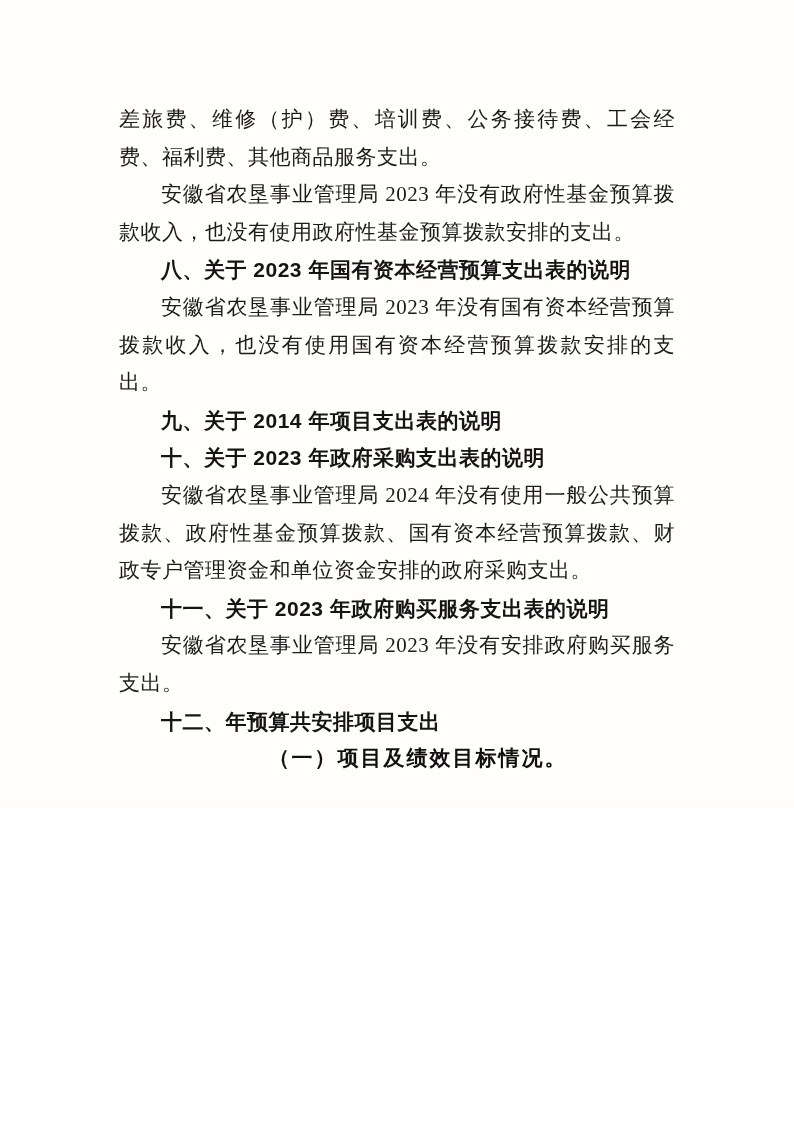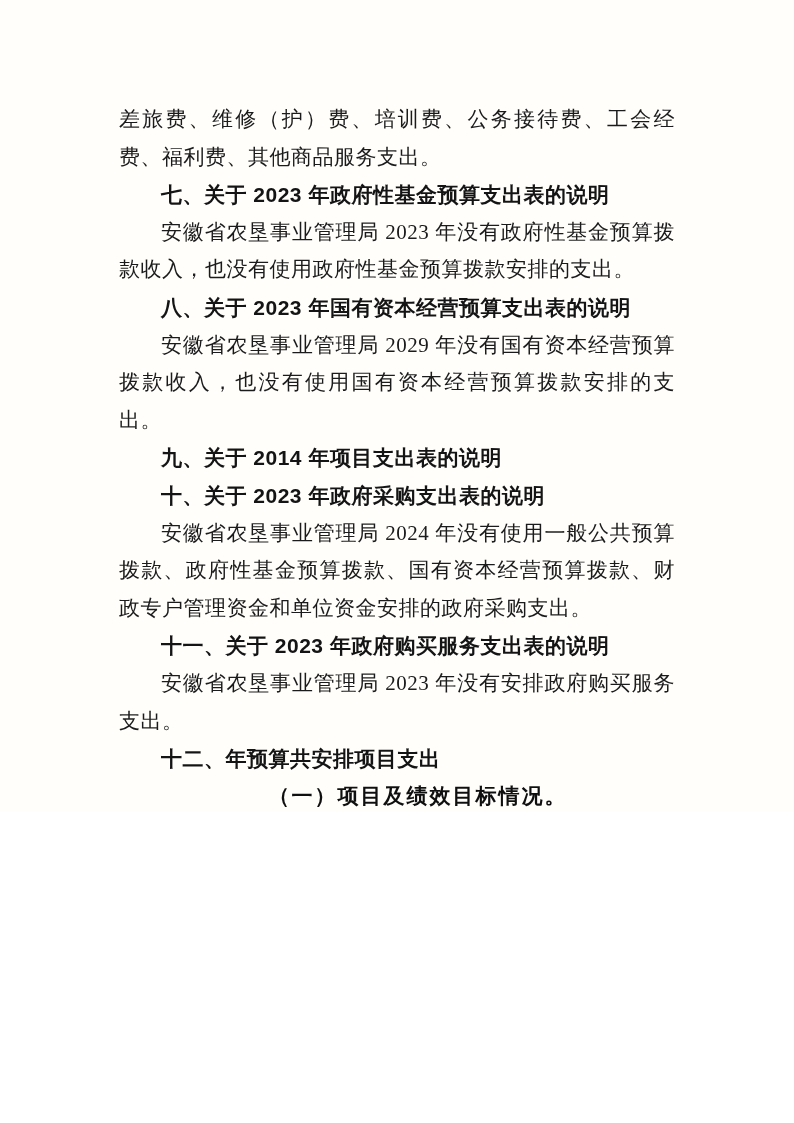--- a/index.html
+++ b/index.html
@@ -65,24 +65,23 @@
     color: #1d4ed8;
     font-family: "Liberation Serif", "DejaVu Serif", serif;
   }
 </style>
 </head>
 <body>
 
 <div class="page">
   <div class="content">
     <p class="para-continuation">差旅费、维修（护）费、培训费、公务接待费、工会经费、福利费、其他商品服务支出。</p>
-    <p class="heading">七、关于 2023 年政府性基金预算支出表的说明</p>
     <p class="para">安徽省农垦事业管理局 2023 年没有政府性基金预算拨款收入，也没有使用政府性基金预算拨款安排的支出。</p>
     <p class="heading">八、关于 2023 年国有资本经营预算支出表的说明</p>
-    <p class="para">安徽省农垦事业管理局 2029 年没有国有资本经营预算拨款收入，也没有使用国有资本经营预算拨款安排的支出。</p>
+    <p class="para">安徽省农垦事业管理局 2023 年没有国有资本经营预算拨款收入，也没有使用国有资本经营预算拨款安排的支出。</p>
     <p class="heading">九、关于 2014 年项目支出表的说明</p>
     <p class="heading">十、关于 2023 年政府采购支出表的说明</p>
     <p class="para">安徽省农垦事业管理局 2024 年没有使用一般公共预算拨款、政府性基金预算拨款、国有资本经营预算拨款、财政专户管理资金和单位资金安排的政府采购支出。</p>
     <p class="heading">十一、关于 2023 年政府购买服务支出表的说明</p>
     <p class="para">安徽省农垦事业管理局 2023 年没有安排政府购买服务支出。</p>
     <p class="heading">十二、年预算共安排项目支出</p>
     <p class="subheading">（一）项目及绩效目标情况。</p>
   </div>
   <div class="page-number">- 27 -</div>
 </div>

